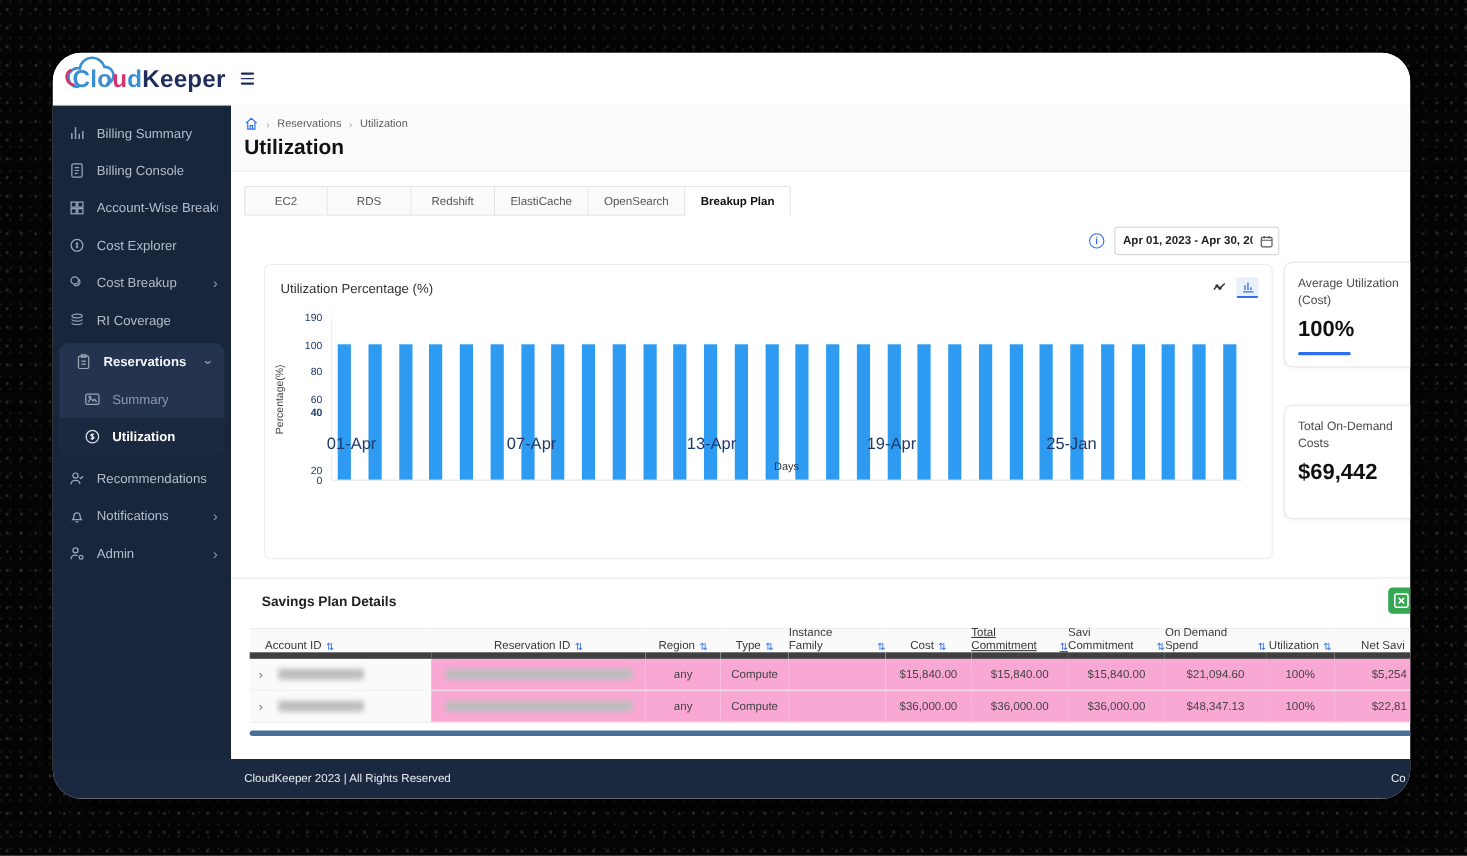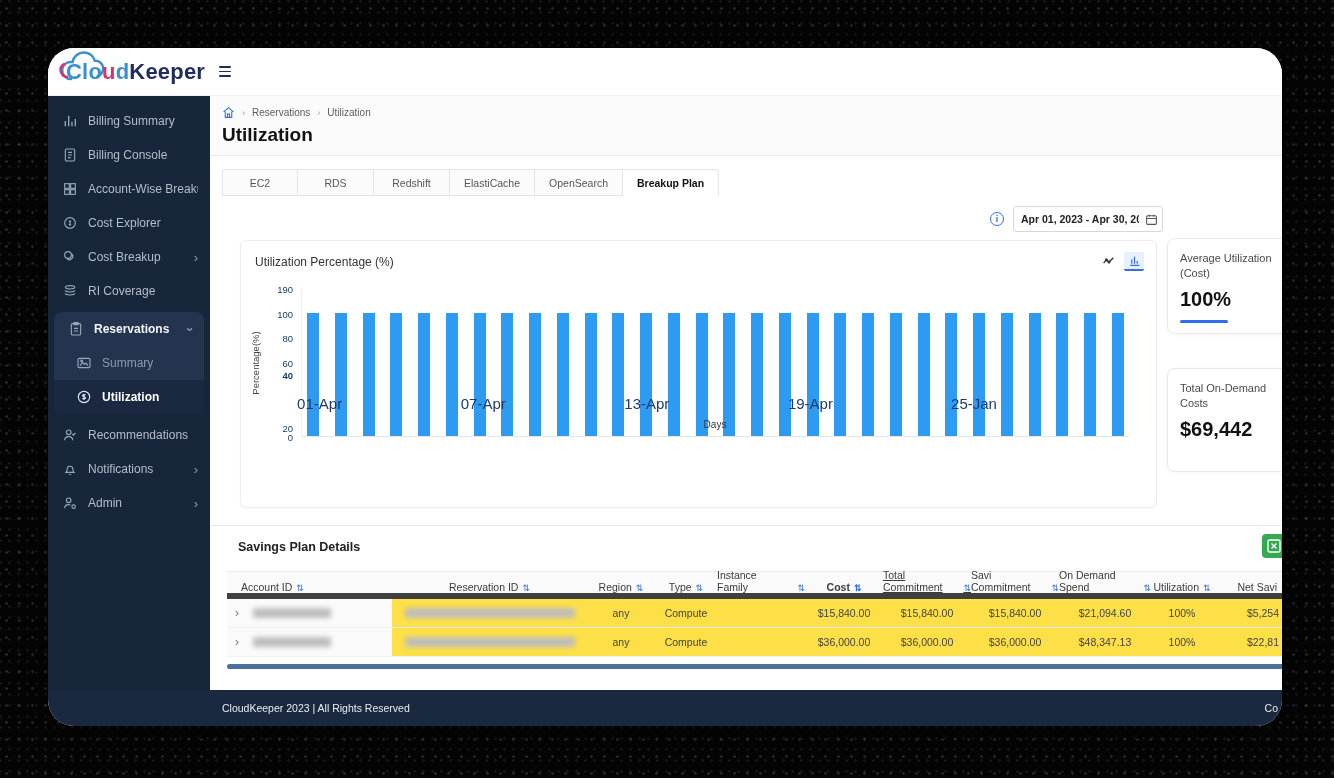--- a/index.html
+++ b/index.html
@@ -105,21 +105,21 @@
   .excel-btn { position:absolute; left:1052px; top:438px; width:24px; height:24px; background:#34a853;
     border-radius:4px; display:flex; align-items:center; justify-content:center; cursor:pointer; }
   .excel-btn svg { width:14px; height:14px; }
   .sp-table { position:absolute; left:17px; top:475px; width:1110px; font-size:10.5px; color:#444; }
   .t-row { display:flex; }
   .t-head .t-cell { height:28px; background:#fafafa; border-top:1px solid #ececec; border-bottom:6px solid #404040;
     color:#3a3a3a; display:flex; align-items:flex-end; justify-content:center; gap:4px; cursor:pointer; }
   .t-head .t-cell.first { justify-content:flex-start; padding-left:14px; }
   .sort { color:#2f6fed; font-size:9px; }
   .t-body .t-cell { height:29px; border-bottom:1px solid #f0f0f0; display:flex; align-items:center;
-    justify-content:center; background:#fde047; }
+    justify-content:center; background:#f9a8d4; }
   .t-body .t-cell.first { justify-content:flex-start; padding-left:8px; gap:8px; background:#fafafa; }
   .expander { color:#777; font-size:12px; cursor:pointer; width:10px; }
   .blur-box { height:10px; border-radius:2px; background:#bdbdbd; filter:blur(2.5px); }
   .blur-acct { width:78px; }
   .blur-res { width:170px; }
   
   .h-scrollbar { position:absolute; left:17px; top:568px; width:1110px; height:5px;
     background:#49709c; border-radius:3px; cursor:grab; }
   
   .footer { height:36px; flex:none; background:#1b2940; display:flex; align-items:center;
@@ -411,21 +411,21 @@
               <span class="sort">⇅</span>
             </div>
             <div class="t-cell" style="width: 62px;">
               <span>Type</span>
               <span class="sort">⇅</span>
             </div>
             <div class="t-cell" style="width: 88px; gap: 28px;">
               <span>Instance Family</span>
               <span class="sort">⇅</span>
             </div>
-            <div class="t-cell" style="width: 78px; font-weight: bold;">
+            <div class="t-cell" style="width: 78px;">
               <span>Cost</span>
               <span class="sort">⇅</span>
             </div>
             <div class="t-cell" style="width: 88px; text-decoration: underline;">
               <span>Total Commitment</span>
               <span class="sort">⇅</span>
             </div>
             <div class="t-cell" style="width: 88px;">
               <span>Savi Commitment</span>
               <span class="sort">⇅</span>

